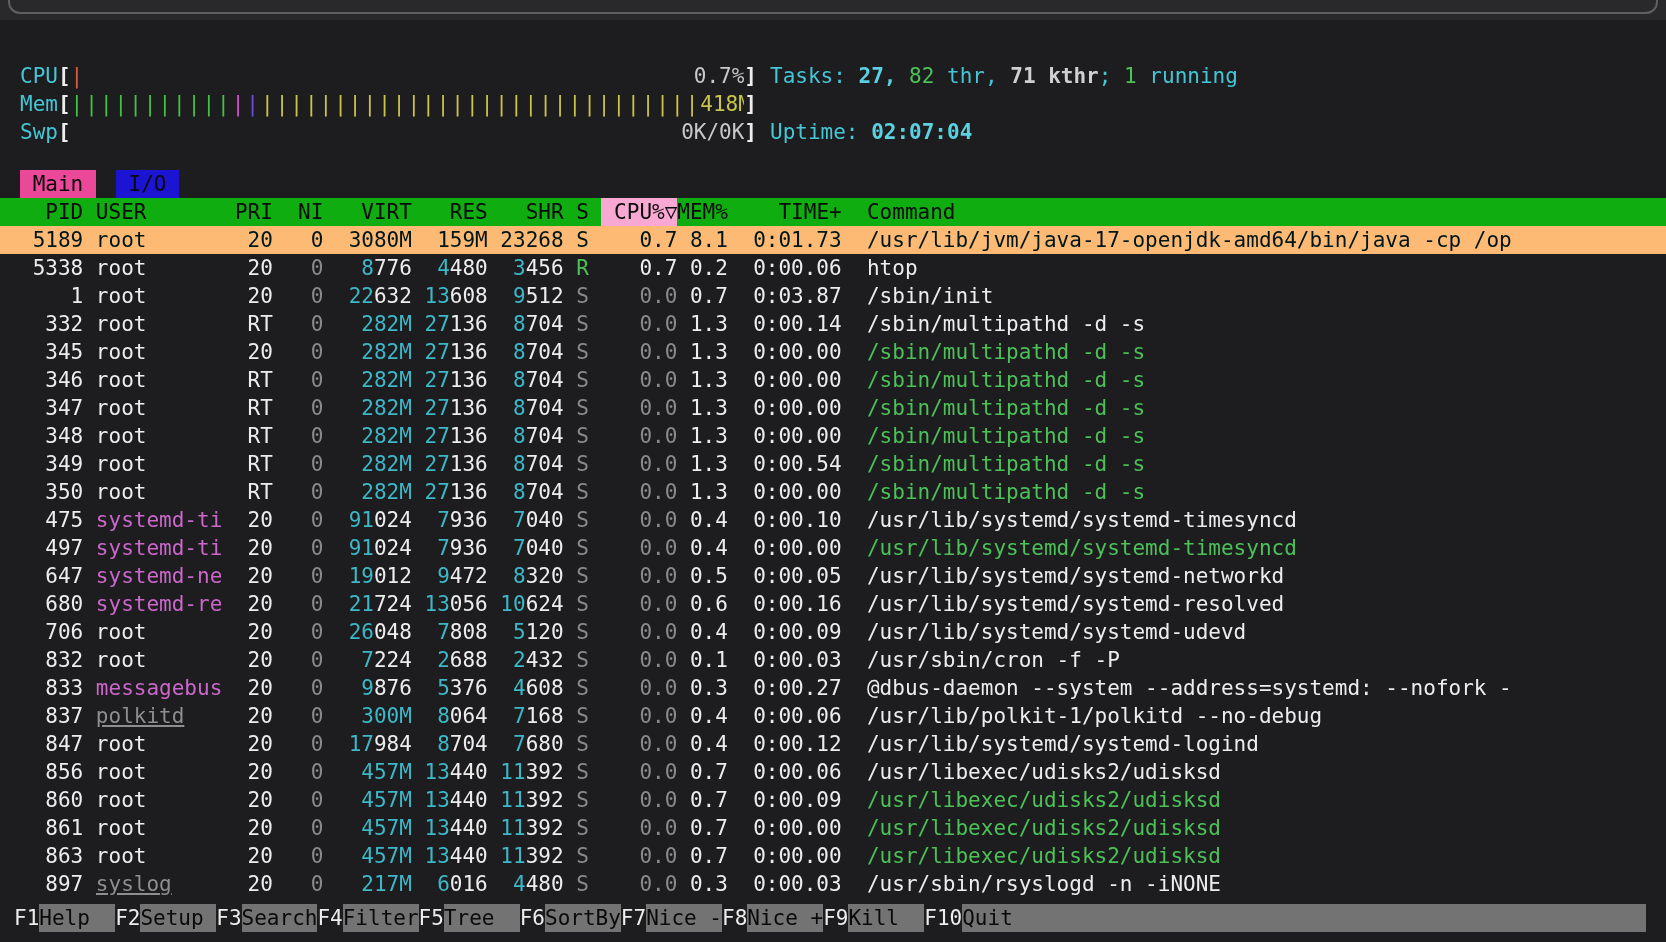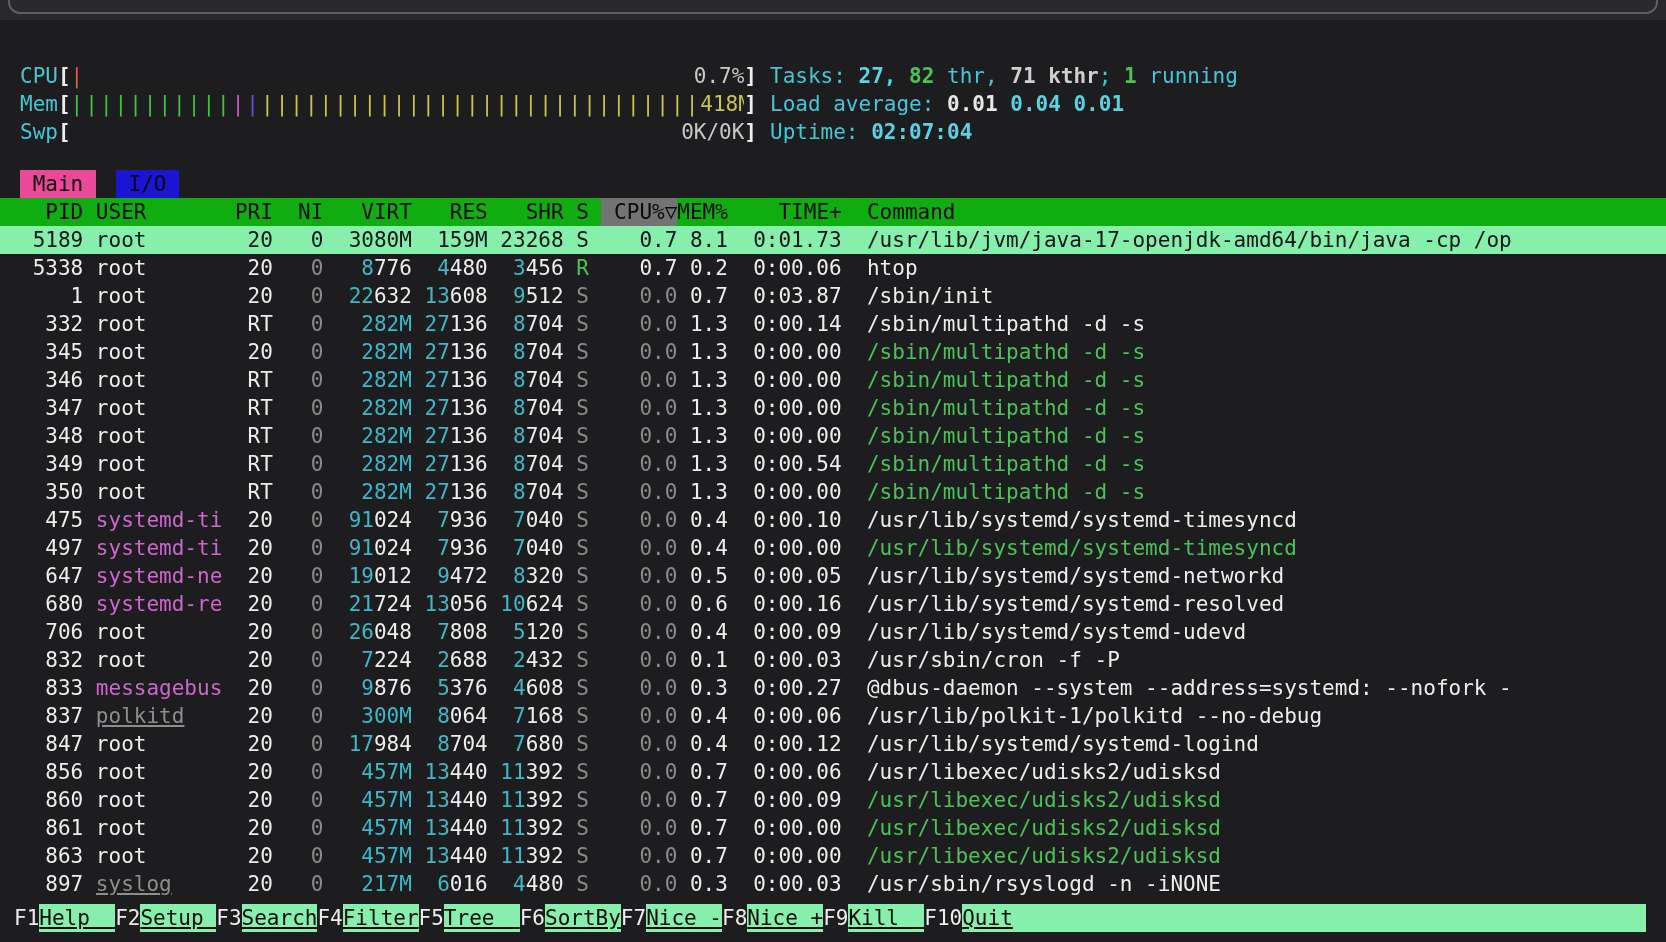--- a/index.html
+++ b/index.html
@@ -16,55 +16,55 @@
   .bar-red{color:#dd5a3c;}
   .bar-green{color:#43c243;}
   .bar-magenta{color:#d052d0;}
   .bar-blue{color:#6b4fd8;}
   .bar-yellow{color:#c9c44a;}
   .spacer{flex:1;}
   .mval{color:#c8c8c8;}
   .mval-yel{color:#c9c44a;}
   .info{margin-left:13px;white-space:pre;color:#45c6d6;}
   .cyv{color:#5ad2e2;font-weight:bold;}
-  .grv{color:#4bc158;font-weight:bold;}
+  .grv{color:#4bc158;font-weight:normal;}
   .whv{color:#e8e8e8;font-weight:bold;}
   .gyv{color:#cfcfcf;font-weight:bold;}
   .blank{height:24px;}
   .tabs{display:flex;height:28px;margin-bottom:0;}
   .tab{padding:0 1ch;color:#0a0a0a;white-space:pre;}
   .tab-main{background:#ec4899;}
   .tab-io{background:#1b14d2;margin-left:20px;}
   .hrow{display:flex;background:#10ad10;color:#0a0a0a;margin-left:-20px;padding-left:20px;white-space:pre;}
   .prow{display:flex;margin-left:-20px;padding-left:20px;white-space:pre;}
-  .prow.sel{background:#86efac;align-items:center;}
+  .prow.sel{background:#fdba74;align-items:center;}
   .prow.sel span{color:#001518 !important;}
   .gap{width:1ch;flex:none;}
   .c-pid{width:5ch;text-align:right;flex:none;}
   .c-user{width:10ch;flex:none;overflow:hidden;}
   .c-pri{width:3ch;text-align:right;flex:none;}
   .c-ni{width:3ch;text-align:right;flex:none;}
   .c-virt{width:6ch;text-align:right;flex:none;}
   .c-res{width:5ch;text-align:right;flex:none;}
   .c-shr{width:5ch;text-align:right;flex:none;}
   .c-s{width:1ch;flex:none;}
   .c-cpu{width:6ch;text-align:right;flex:none;}
   .c-mem{width:4ch;text-align:right;flex:none;}
   .c-time{width:9ch;text-align:right;flex:none;}
   .c-cmd{flex:1;margin-left:2ch;overflow:hidden;}
-  .hdr-sort{background:#737373;}
+  .hdr-sort{background:#f9a8d4;}
   .u-w{color:#ededed;} .u-m{color:#cb66cb;} .u-g{color:#8e8e8e;text-decoration:underline;}
   .dim{color:#8a8a8a;}
   .wht{color:#ededed;}
   .numhi{color:#3cb8c8;}
   .s-gray{color:#8a8a8a;} .s-green{color:#4bc158;}
   .cmd-w{color:#ededed;} .cmd-grn{color:#4bc158;}
   .fnbar{display:flex;height:28px;margin:6px 20px 0 -6px;white-space:pre;}
   .fnkey{color:#ededed;background:transparent;flex:none;}
-  .fnlabel{color:#0a0a0a;background:#86efac;width:6ch;flex:none;overflow:hidden;text-decoration:underline;}
+  .fnlabel{color:#0a0a0a;background:#737373;width:6ch;flex:none;overflow:hidden;}
   .fnlabel.last{flex:1;width:auto;}
 </style>
 </head>
 <body>
 
 <div class="chrome">
   <div class="chrome-tab"></div>
 </div>
 
 <div class="term">
@@ -77,21 +77,20 @@
     </div>
     <div class="info"><span>Tasks: </span><span class="cyv">27, </span><span class="grv">82</span><span> thr, </span><span class="gyv">71 kthr</span><span>; </span><span class="grv">1</span><span> running</span></div>
   </div>
 
   <div class="line">
     <div class="meter">
       <span class="mlabel">Mem</span><span class="brk">[</span>
       <span class="mbody"><span class="bars" id="mem-bars"><span class="bar-green">|||||||||||</span><span class="bar-magenta">|</span><span class="bar-blue">|</span><span class="bar-yellow">||||||||||||||||||||||||||||||</span></span><span class="spacer"></span><span class="mval-yel">418M/1.92G</span></span>
       <span class="brk">]</span>
     </div>
-    <div class="info"><span>Load average: </span><span class="whv">0.01</span><span class="cyv"> 0.04 </span><span class="cyv">0.01</span></div>
   </div>
 
   <div class="line">
     <div class="meter">
       <span class="mlabel">Swp</span><span class="brk">[</span>
       <span class="mbody"><span class="bars" id="swp-bars"></span><span class="spacer"></span><span class="mval">0K/0K</span></span>
       <span class="brk">]</span>
     </div>
     <div class="info"><span>Uptime: </span><span class="cyv">02:07:04</span></div>
   </div>

